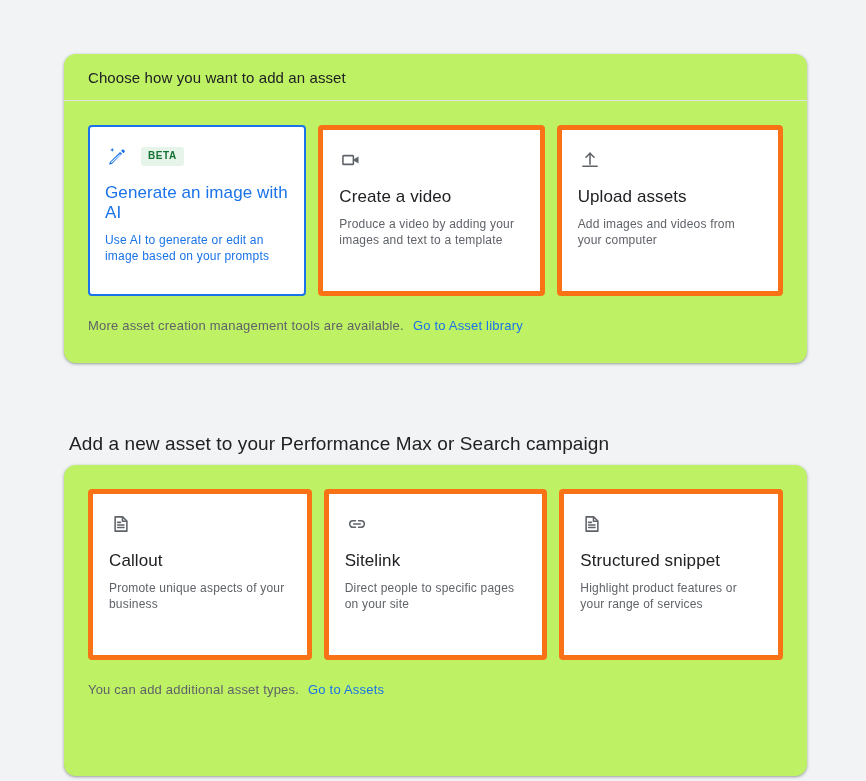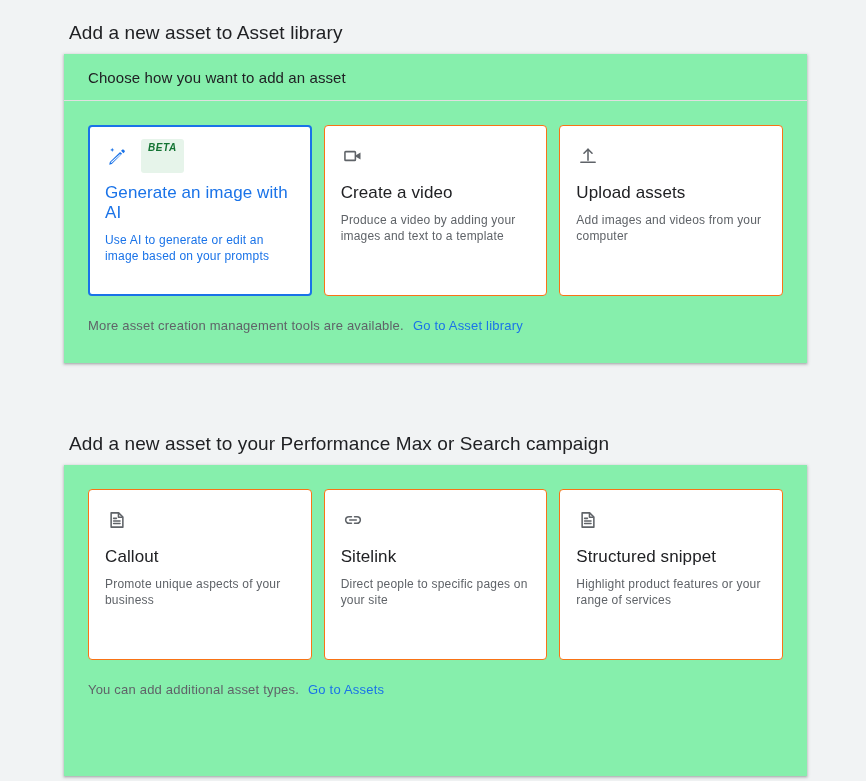--- a/index.html
+++ b/index.html
@@ -29,22 +29,22 @@
     line-height: 24px;
   }
   #section-1-heading { position: absolute; left: 69px; top: 8px; }
   #section-2-heading { position: absolute; left: 69px; top: 419px; }
 
   
   .panel {
     position: absolute;
     left: 64px;
     width: 743px;
-    background: #86efac;
-    border-radius: 0;
+    background: #bef264;
+    border-radius: 12px;
     box-shadow: 0 1px 2px 0 rgba(60,64,67,.30), 0 1px 3px 1px rgba(60,64,67,.15);
   }
   #panel-asset-library { top: 54px; height: 309px; }
   #panel-campaign-asset { top: 465px; height: 311px; }
 
   .panel-header {
     height: 47px;
     display: flex;
     align-items: center;
     padding: 0 24px;
@@ -71,21 +71,21 @@
   
   .card-row {
     display: flex;
     gap: 12px;
   }
   .opt-card {
     position: relative;
     flex: 1 1 0;
     height: 171px;
     background: #ffffff;
-    border: 1px solid #f97316;
+    border: 5px solid #f97316;
     border-radius: 4px;
     padding: 17px 16px 4px 16px;
     cursor: pointer;
   }
   .opt-card.selected {
     border: 2px solid #1a73e8;
     padding: 16px 15px 0 15px;
   }
   .card-icon-row {
     display: flex;
@@ -103,24 +103,23 @@
   }
   .opt-card.selected .card-icon { color: #1a73e8; }
   .beta-badge {
     margin-left: 12px;
     background: #e6f4ea;
     color: #137333;
     font-size: 10px;
     font-weight: 700;
     letter-spacing: 0.6px;
     line-height: 16px;
-    padding: 1px 7px 17px 7px;
+    padding: 1px 7px 2px 7px;
     border-radius: 3px;
     display: inline-block;
-    font-style: italic;
   }
   .card-title {
     font-size: 17px;
     font-weight: 400;
     color: #202124;
     line-height: 20px;
     letter-spacing: 0.1px;
     margin-bottom: 9px;
   }
   .opt-card.selected .card-title { color: #1a73e8; }
@@ -150,21 +149,20 @@
     margin-left: 9px;
     text-decoration: none;
     cursor: pointer;
   }
 </style>
 </head>
 <body>
 
 <div class="page">
 
-  <h1 class="section-heading" id="section-1-heading">Add a new asset to Asset library</h1>
 
   <div class="panel" id="panel-asset-library">
     <div class="panel-header">
       <span class="panel-header-title">Choose how you want to add an asset</span>
     </div>
 
     <div class="panel-body">
       <div class="card-row">
 
         <div class="opt-card selected">

